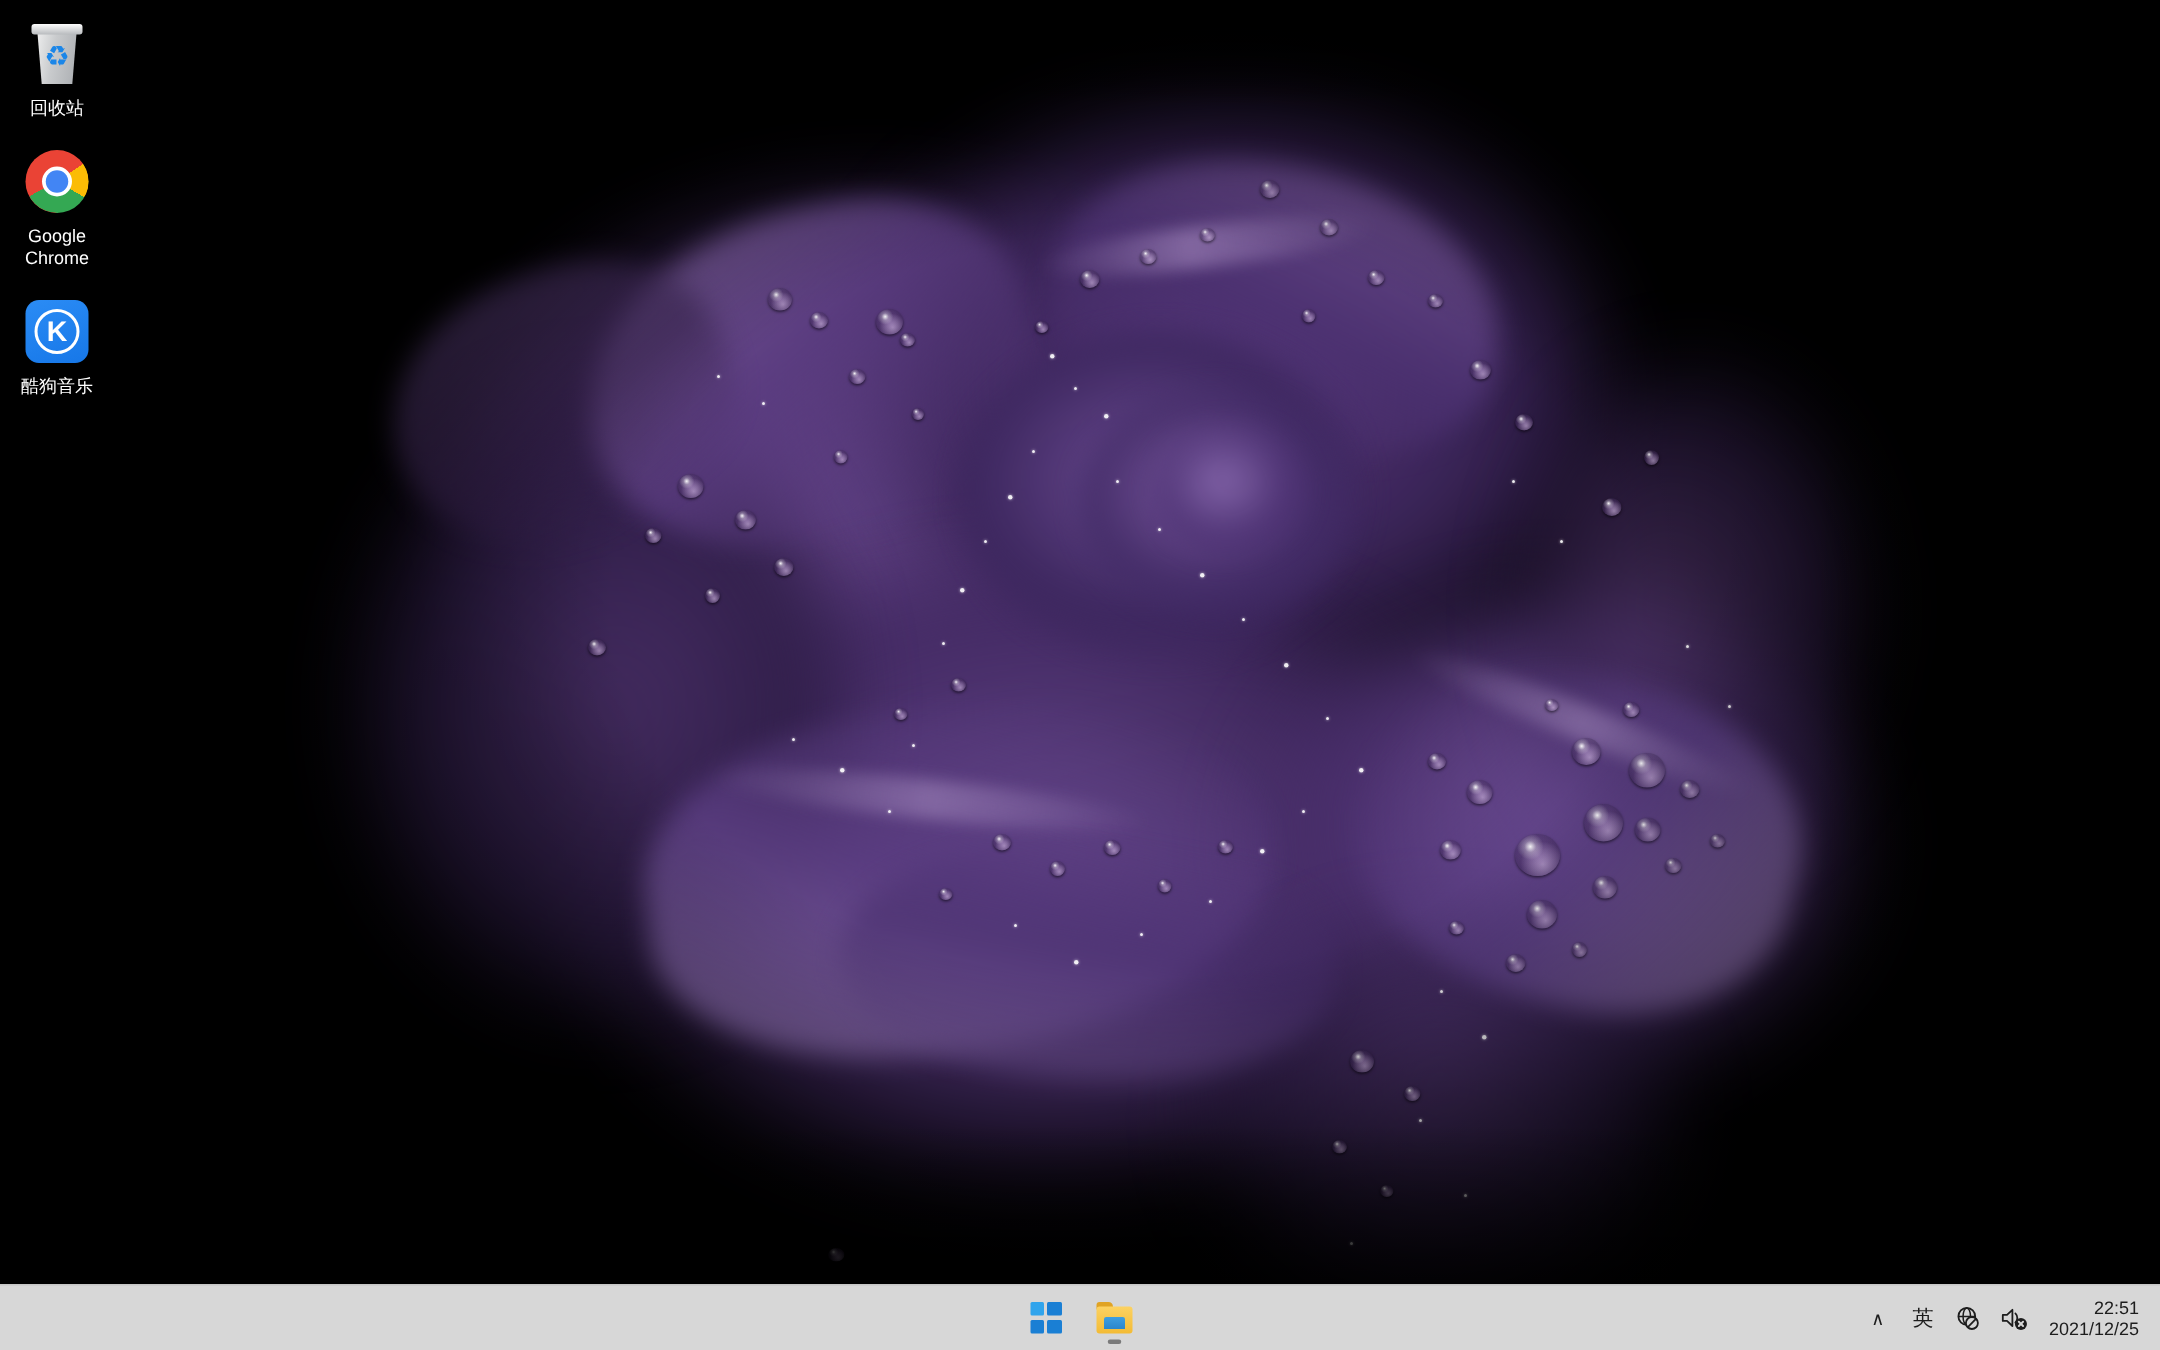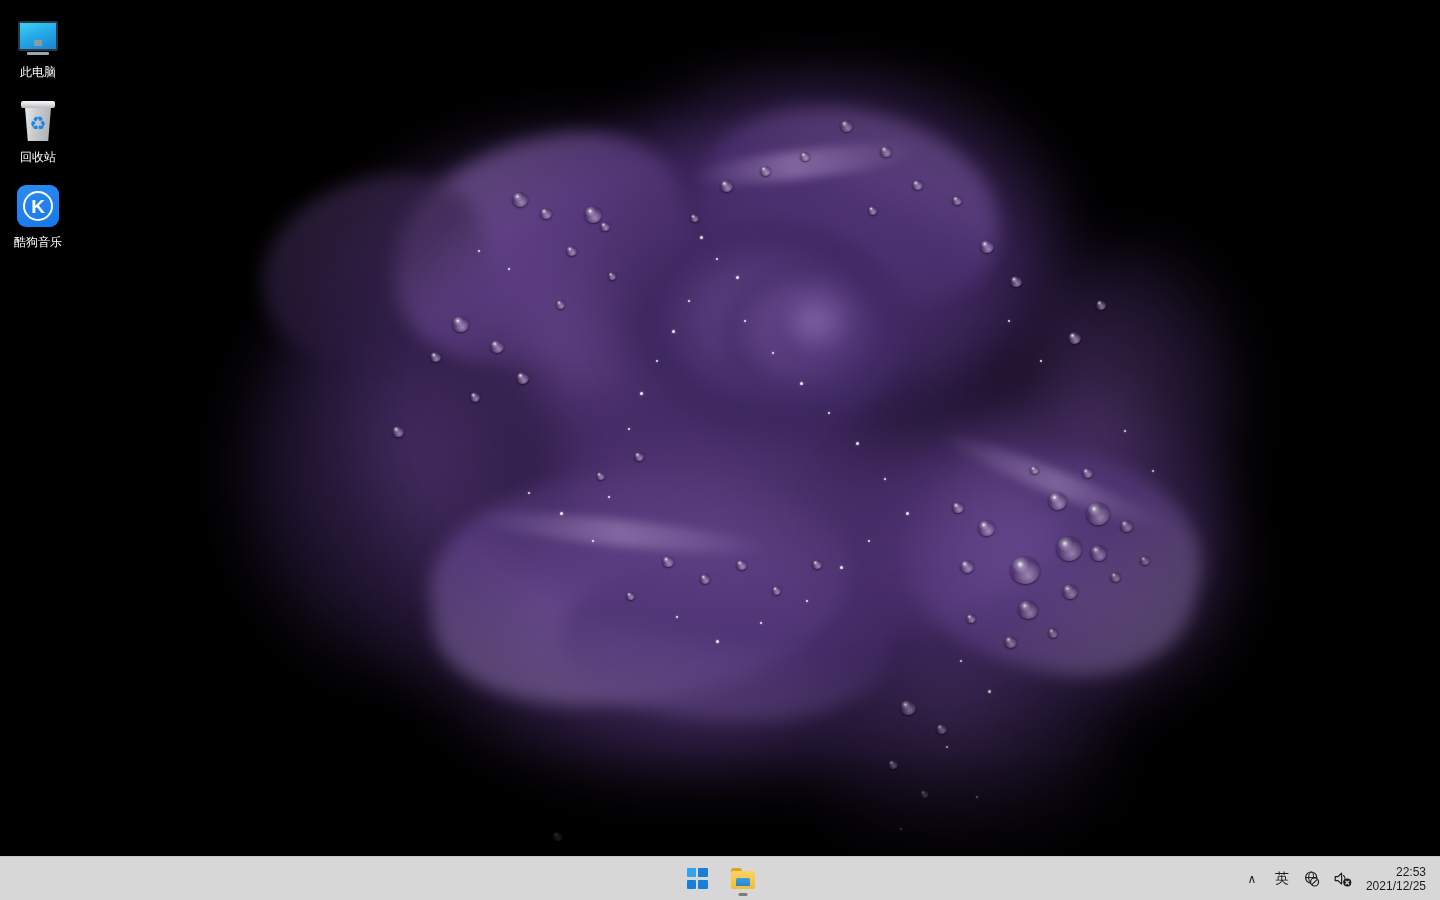--- a/index.html
+++ b/index.html
@@ -414,42 +414,44 @@
     <div class="spark" style="left:1008px;top:320px;width:2px;height:2px;"></div>
     <div class="spark" style="left:478px;top:250px;width:2px;height:2px;"></div>
     <div class="spark" style="left:508px;top:268px;width:2px;height:2px;"></div>
 
     <div id="vignette"></div>
     <div id="edge-fade"></div>
   </div>
 
   <div id="icon-grid">
 
-    <div class="desk-icon">
-      <div class="glyph">
-        <div class="ico-pc-screen">
-          <div class="ico-pc-neck"></div>
-        </div>
-        <div class="ico-pc-base" style="bottom:5px;"></div>
-      </div>
-      <div class="label">此电脑</div>
-    </div>
 
     <div class="desk-icon">
       <div class="glyph">
         <div class="ico-bin">
           <div class="ico-bin-body"></div>
           <div class="ico-bin-lid"></div>
           <div class="ico-bin-sym">♻</div>
         </div>
       </div>
       <div class="label">回收站</div>
     </div>
 
 
+    <div class="desk-icon">
+      <div class="glyph">
+        <div class="ico-chrome">
+          <div class="chrome-yellow"></div>
+          <div class="chrome-green"></div>
+          <div class="chrome-white"></div>
+          <div class="chrome-blue"></div>
+        </div>
+      </div>
+      <div class="label">Google Chrome</div>
+    </div>
 
     <div class="desk-icon">
       <div class="glyph">
         <div class="ico-kugou">
             <div class="kugou-ring">K</div>
           </div>
       </div>
       <div class="label">酷狗音乐</div>
     </div>
 
@@ -502,20 +504,20 @@
           <svg width="19" height="18" viewBox="0 0 19 18">
             <path d="M2.2 6.6 H5.0 L8.6 3.2 V14.0 L5.0 10.6 H2.2 Z" fill="none" stroke="#1d1d1d" stroke-width="1.2" stroke-linejoin="round"></path>
             <path d="M10.6 5.6 a4.4 4.4 0 0 1 0 6.2" fill="none" stroke="#1d1d1d" stroke-width="1.2" stroke-linecap="round"></path>
             <circle cx="14.3" cy="12.6" r="4" fill="#1d1d1d"></circle>
             <path d="M12.9 11.2 L15.7 14.0 M15.7 11.2 L12.9 14.0" stroke="#d7d7d7" stroke-width="1.3" stroke-linecap="round"></path>
           </svg>
         </span>
       </div>
 
       <div id="clock">
-        <div>22:53</div>
+        <div>22:51</div>
         <div>2021/12/25</div>
       </div>
 
     </div>
   </div>
 
 </div>
 
 </body></html>

